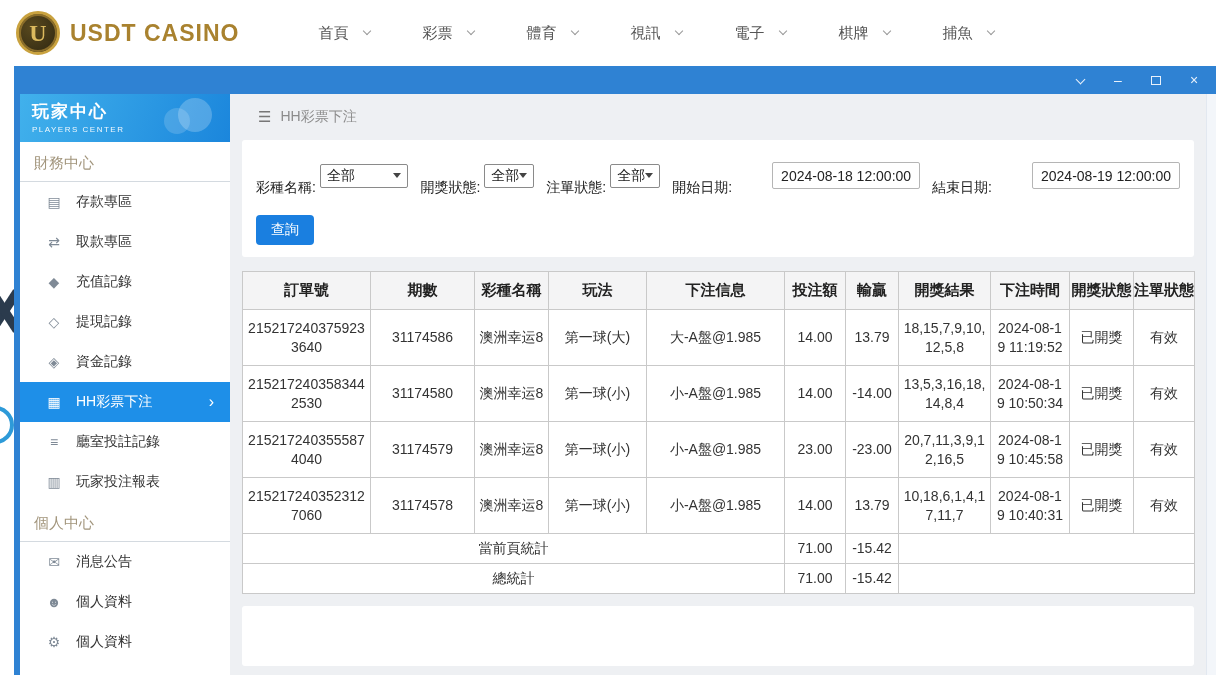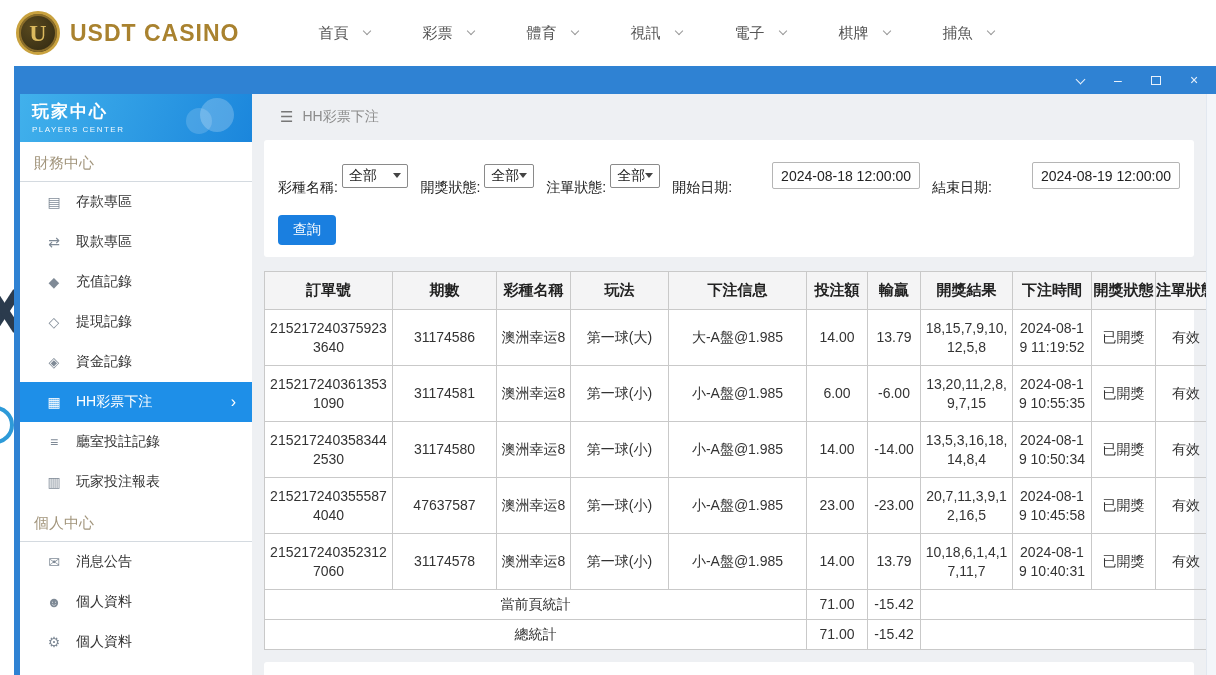--- a/index.html
+++ b/index.html
@@ -41,21 +41,21 @@
   .titlebar { height:28px; background:#2f82d3; display:flex; align-items:center;
     justify-content:flex-end; gap:22px; padding-right:14px; }
   .wc { color:#e8f1fb; cursor:pointer; display:flex; align-items:center; justify-content:center;
     width:16px; height:16px; font-size:14px; line-height:1; }
   .wc .caret { border-color:#e8f1fb; width:7px; height:7px; margin-top:-2px; }
   .max-box { display:inline-block; width:10px; height:9px; border:1.5px solid #e8f1fb; }
 
   .window-body { display:flex; height:581px; border-left:6px solid #2f82d3; }
 
   
-  .sidebar { width:232px; background:#fff; flex:0 0 auto; overflow:hidden; }
+  .sidebar { width:210px; background:#fff; flex:0 0 auto; overflow:hidden; }
   .sidebar-header { height:48px; background:linear-gradient(110deg,#41b1ec,#1b86dc);
     color:#fff; padding:6px 12px; position:relative; overflow:hidden; }
   .sidebar-header::before { content:""; position:absolute; right:18px; top:4px; width:34px; height:34px;
     border-radius:50%; background:rgba(255,255,255,.22); }
   .sidebar-header::after { content:""; position:absolute; right:40px; top:14px; width:26px; height:26px;
     border-radius:50%; background:rgba(255,255,255,.16); }
   .sidebar-title { font-size:17px; font-weight:bold; letter-spacing:2px; }
   .sidebar-sub { font-size:8px; letter-spacing:1.5px; opacity:.92; margin-top:2px; }
   .section-label { padding:12px 14px 8px; font-size:15px; color:#a2957c;
     border-bottom:1px solid #d4dae0; }
@@ -288,48 +288,35 @@
                 <td>第一球(大)</td>
                 <td>大-A盤@1.985</td>
                 <td>14.00</td>
                 <td>13.79</td>
                 <td>18,15,7,9,10,12,5,8</td>
                 <td>2024-08-19 11:19:52</td>
                 <td>已開獎</td>
                 <td>有效</td>
               </tr>
               <tr>
-                <td>2152172403613531090</td>
-                <td>31174581</td>
-                <td>澳洲幸运8</td>
-                <td>第一球(小)</td>
-                <td>小-A盤@1.985</td>
-                <td>6.00</td>
-                <td>-6.00</td>
-                <td>13,20,11,2,8,9,7,15</td>
-                <td>2024-08-19 10:55:35</td>
-                <td>已開獎</td>
-                <td>有效</td>
-              </tr>
-              <tr>
                 <td>2152172403583442530</td>
                 <td>31174580</td>
                 <td>澳洲幸运8</td>
                 <td>第一球(小)</td>
                 <td>小-A盤@1.985</td>
                 <td>14.00</td>
                 <td>-14.00</td>
                 <td>13,5,3,16,18,14,8,4</td>
                 <td>2024-08-19 10:50:34</td>
                 <td>已開獎</td>
                 <td>有效</td>
               </tr>
               <tr>
                 <td>2152172403555874040</td>
-                <td>47637587</td>
+                <td>31174579</td>
                 <td>澳洲幸运8</td>
                 <td>第一球(小)</td>
                 <td>小-A盤@1.985</td>
                 <td>23.00</td>
                 <td>-23.00</td>
                 <td>20,7,11,3,9,12,16,5</td>
                 <td>2024-08-19 10:45:58</td>
                 <td>已開獎</td>
                 <td>有效</td>
               </tr>

